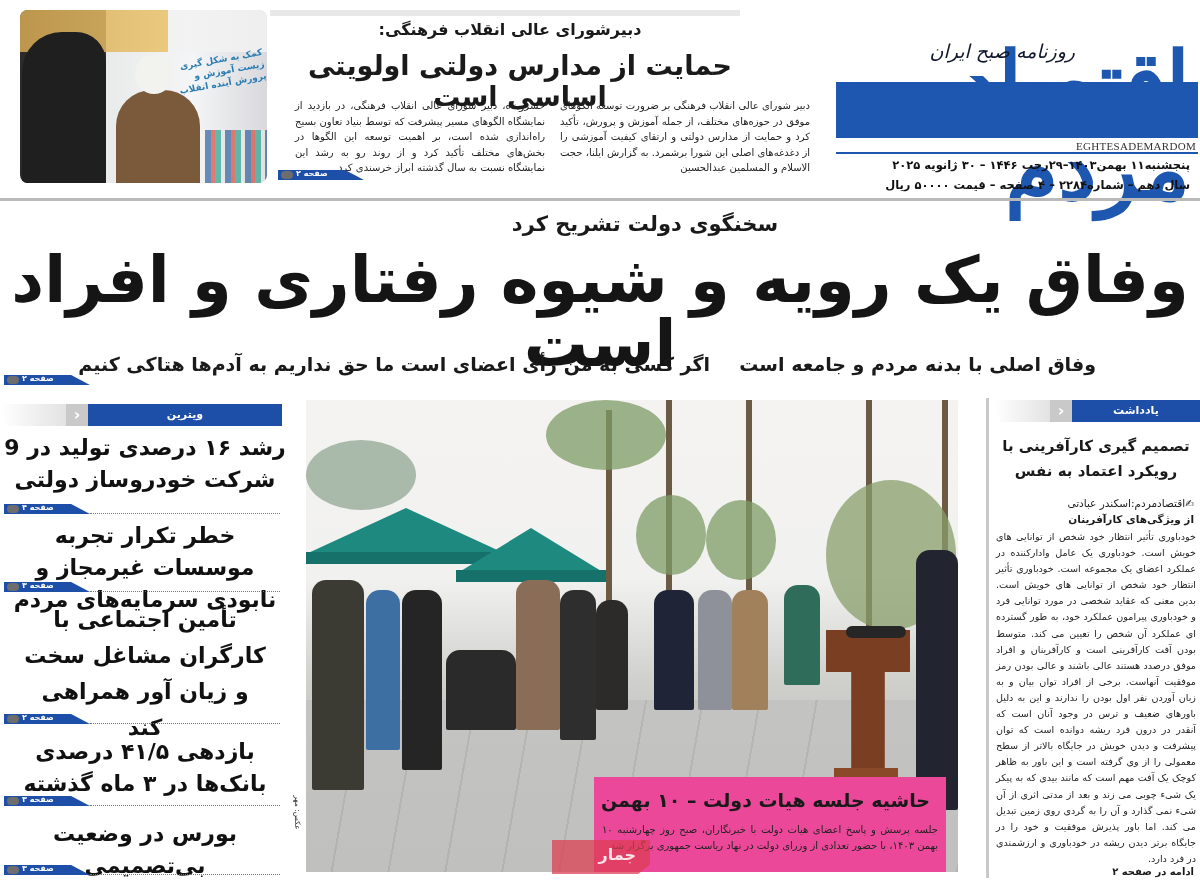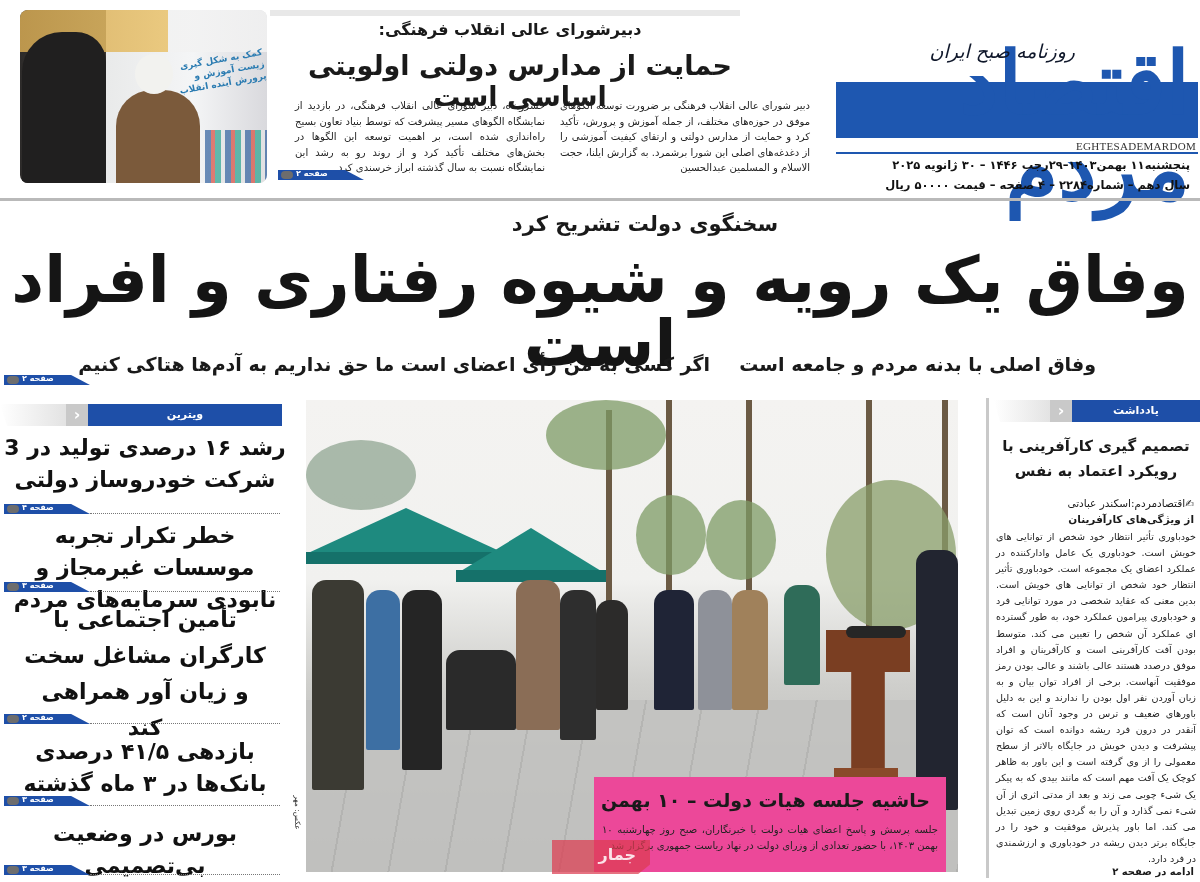--- a/index.html
+++ b/index.html
@@ -145,21 +145,21 @@
 </div>
 
 <div class="left-col">
   <div class="sec-head" style="left:0; top:4px; width:282px;">
     <div class="fade" style="left:0; width:70px;"></div>
     <div class="arrow" style="left:66px;">‹</div>
     <div class="bar" style="left:88px; width:194px;">ویترین</div>
   </div>
 
   <div class="lc-item" style="top:32px;">
-    <div class="t">رشد ۱۶ درصدی تولید در 3 شرکت خودروساز دولتی</div>
+    <div class="t">رشد ۱۶ درصدی تولید در 9 شرکت خودروساز دولتی</div>
   </div>
   <div class="page-tag" style="left:4px; top:104px;">
     <div class="ribbon"></div>
       <div class="dot"></div>
     <div class="lbl">صفحه ۴</div>
   </div>
   <div class="lc-dots" style="top:113px;"></div>
 
   <div class="lc-item" style="top:120px;">
     <div class="t">خطر تکرار تجربه موسسات غیرمجاز و نابودی سرمایه‌های مردم</div>

